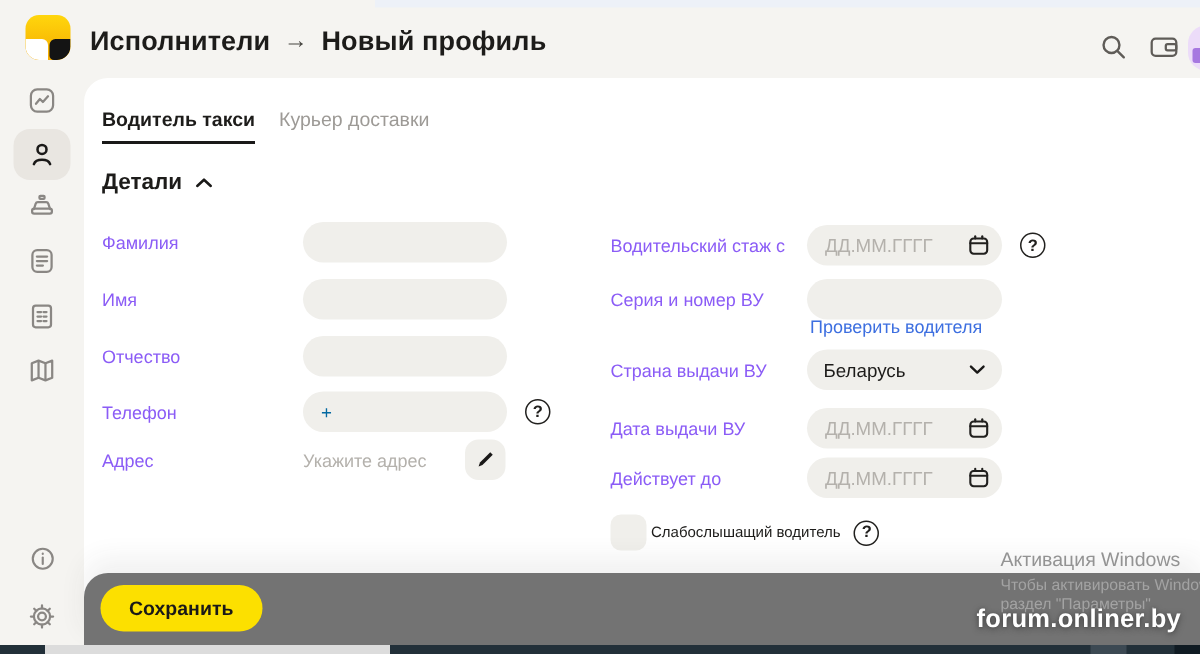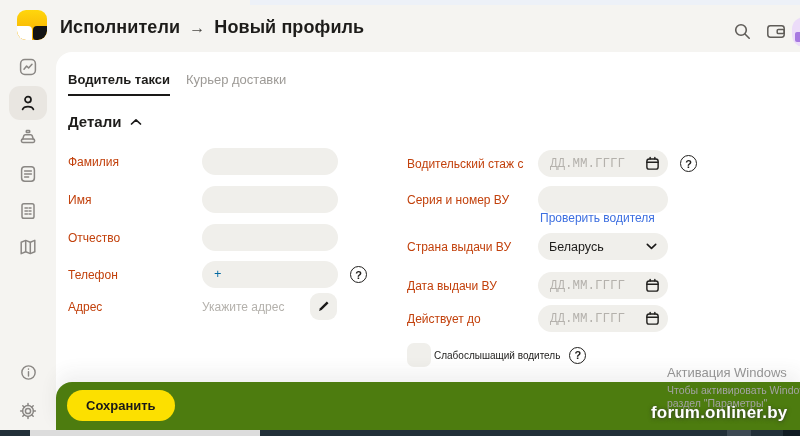--- a/index.html
+++ b/index.html
@@ -35,24 +35,24 @@
   .content{position:absolute;left:56px;top:52px;right:0;bottom:6px;background:#fff;
         border-top-left-radius:16px;}
   .tabs{position:absolute;left:12px;top:20px;display:flex;gap:16px;}
   .tab{font-size:13px;padding-bottom:7px;border-bottom:2px solid transparent;cursor:pointer;}
   .tab.active{font-weight:700;border-bottom-color:#1a1918;}
   .tab.inactive{color:#9d9a96;}
   .section-hd{position:absolute;left:12px;top:61px;display:flex;align-items:center;gap:9px;
         font-size:15px;font-weight:700;cursor:pointer;}
 
   .frow{position:absolute;display:flex;align-items:center;height:27px;}
-  .flabel{flex:0 0 134px;font-size:12px;color:#c2410c;}
+  .flabel{flex:0 0 134px;font-size:12px;color:#8b5cf6;}
   .flabel.r{flex:0 0 131px;}
   .pill-input{height:27px;border:none;background:#f0efeb;border-radius:14px;padding:0 12px;
-        font-family:Liberation Mono, monospace;font-size:12.5px;color:#0369a1;
+        font-family:Liberation Sans, sans-serif;font-size:12.5px;color:#0369a1;
         box-sizing:border-box;outline:none;}
   .pill-input::placeholder{color:#b4b1ac;}
   .w136{width:136px;} .w130{width:130px;}
   .date-wrap{position:relative;width:130px;height:27px;}
   .date-wrap .pill-input{width:130px;padding-right:30px;}
   .cal-btn{position:absolute;right:8px;top:6px;width:15px;height:15px;cursor:pointer;}
   .qmark{margin-left:12px;width:17px;height:17px;border:1.6px solid #21201e;border-radius:50%;
         display:flex;align-items:center;justify-content:center;font-size:11px;font-weight:700;
         color:#21201e;flex:0 0 auto;cursor:pointer;box-sizing:border-box;}
   .addr-ph{flex:0 0 94px;font-size:12px;color:#b4b1ac;}
@@ -60,21 +60,21 @@
         align-items:center;justify-content:center;margin-left:14px;cursor:pointer;}
   .link{position:absolute;font-size:12px;color:#3d6fe0;cursor:pointer;}
   .select{width:130px;height:27px;background:#f0efeb;border-radius:14px;display:flex;
         align-items:center;justify-content:space-between;padding:0 11px;box-sizing:border-box;
         font-size:12.5px;cursor:pointer;gap:36px;}
   .cbrow{position:absolute;display:flex;align-items:center;}
   .checkbox{width:24px;height:24px;border-radius:7px;background:#f0efeb;cursor:pointer;}
   .cb-label{font-size:10px;margin-left:3px;}
 
   
-  .footer{position:absolute;left:56px;right:0;bottom:6px;height:48px;background:#4d7c0f;
+  .footer{position:absolute;left:56px;right:0;bottom:6px;height:48px;background:#737373;
         border-top-left-radius:16px;box-shadow:0 -10px 18px rgba(60,56,50,.07);z-index:5;}
   .save-btn{position:absolute;left:11px;top:8px;height:31px;padding:0 19px;border:none;
         border-radius:16px;background:#fce000;font-family:"Liberation Sans",sans-serif;
         font-size:13px;font-weight:700;color:#1a1918;cursor:pointer;}
 
   
   .wm{position:absolute;z-index:10;pointer-events:none;}
   .wm-title{left:667px;top:365px;font-size:13px;color:#939393;}
   .wm-l1{left:667px;top:384px;font-size:10.5px;color:#a3a3a3;white-space:nowrap;}
   .wm-l2{left:667px;top:397px;font-size:10.5px;color:#a3a3a3;}

